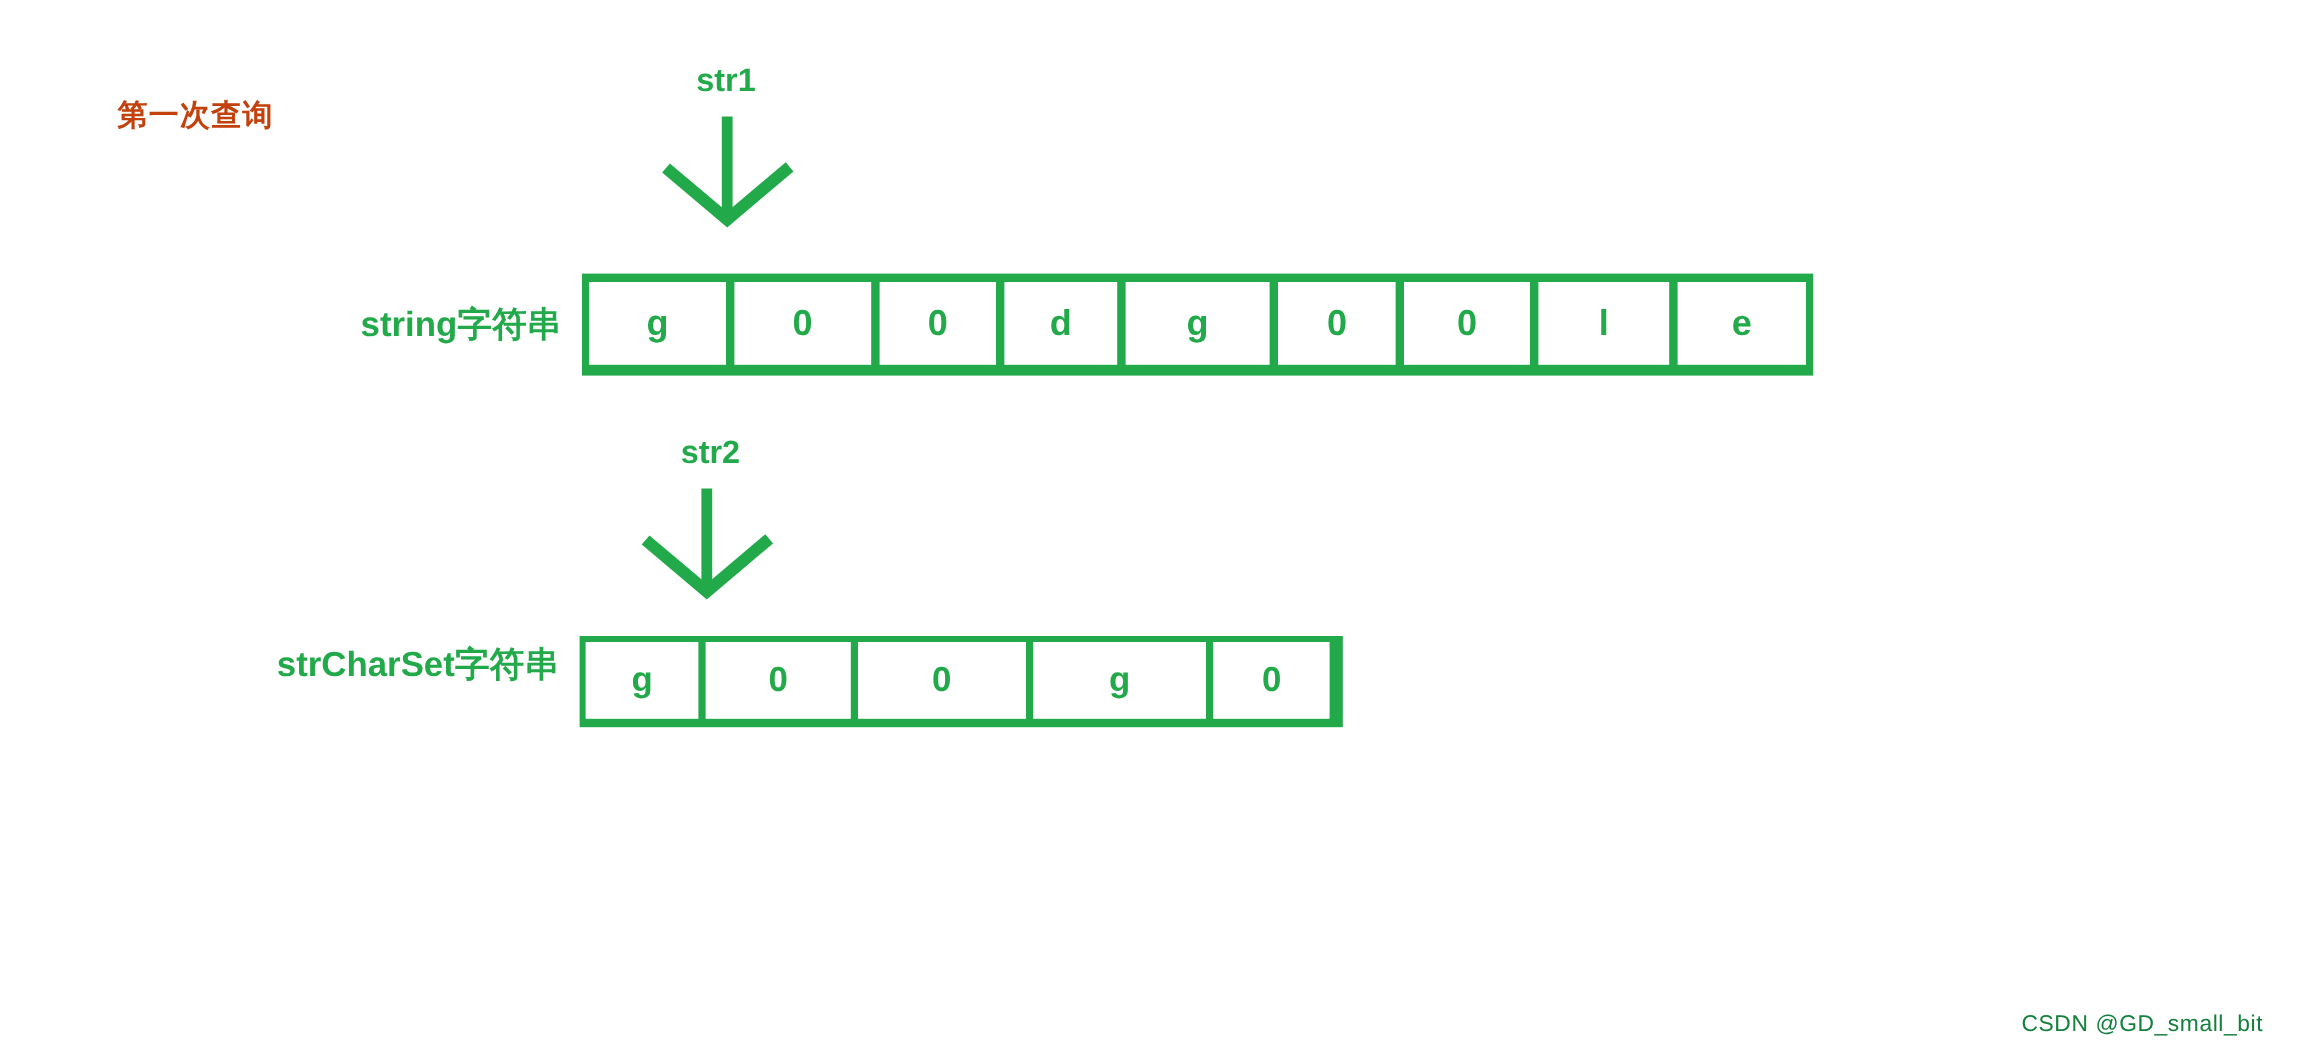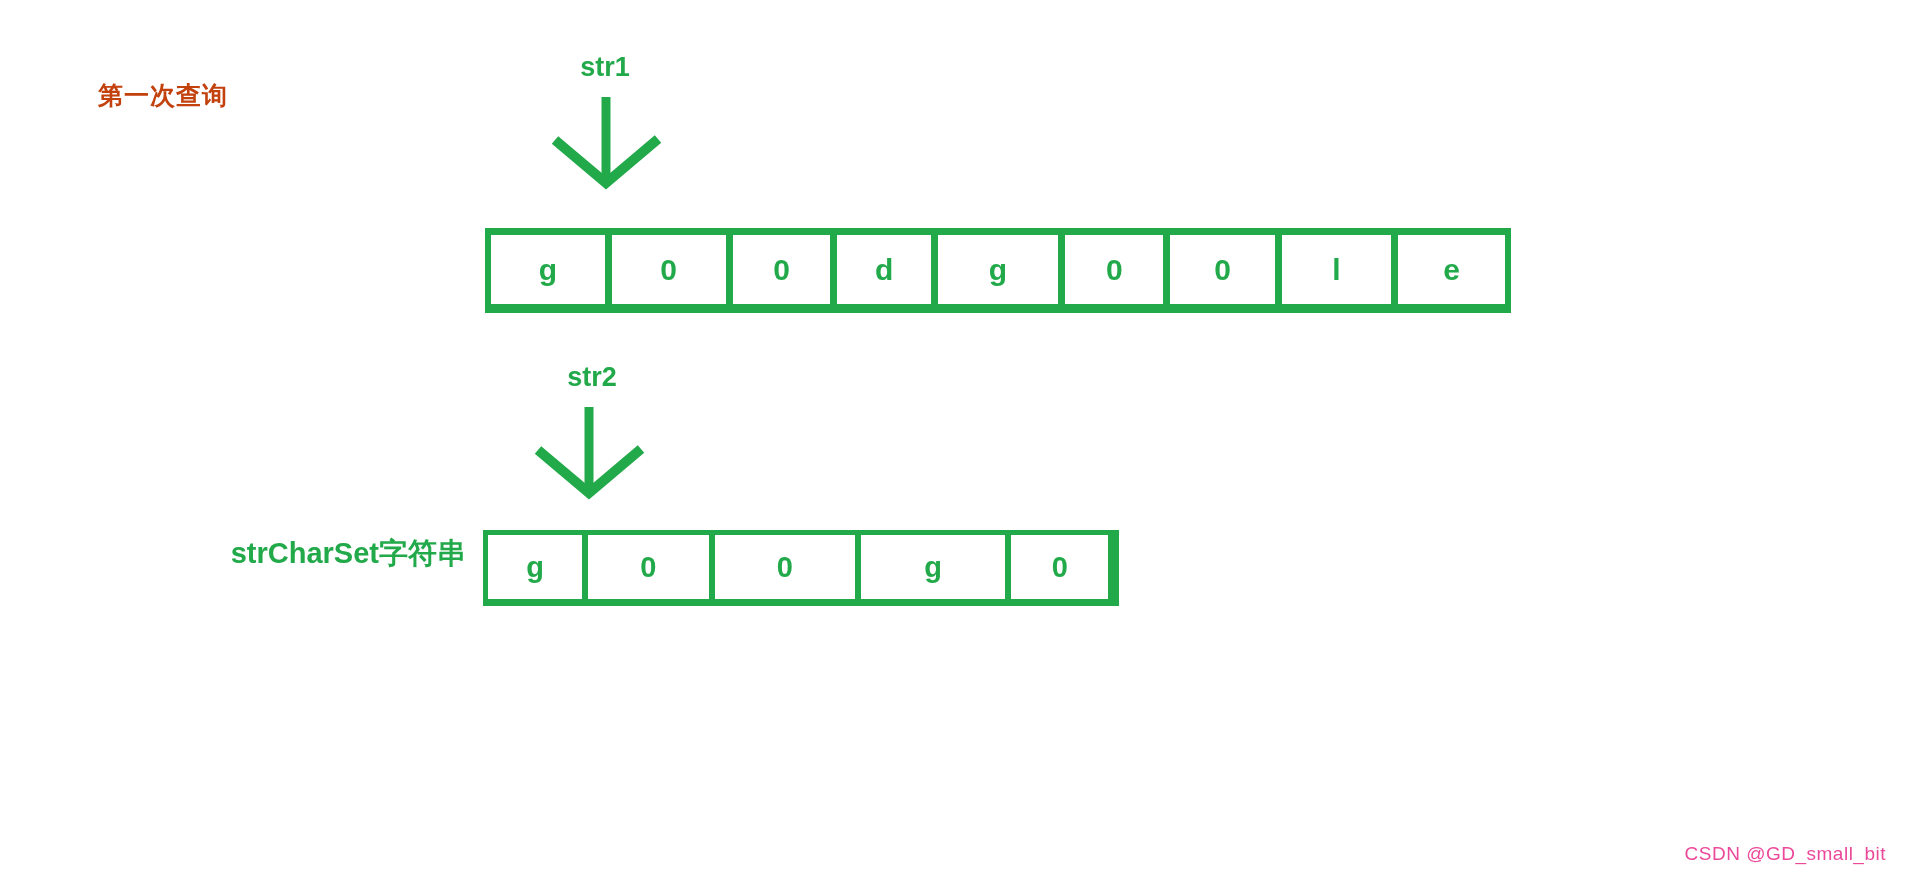--- a/index.html
+++ b/index.html
@@ -88,32 +88,33 @@
   #arrow-str1-svg   { left: 545px; top: 95px; }
   #arrow-str2-label { left: 592px; top: 362px; }
   #arrow-str2-svg   { left: 528px; top: 405px; }
 
   
   #watermark {
     position: absolute;
     right: 28px;
     bottom: 16px;
     font-size: 19px;
-    color: #ec4899;
+    color: #15803d;
     white-space: nowrap;
     letter-spacing: 0.5px;
   }
 </style>
 </head>
 <body>
 
 <div class="canvas">
 
   <div id="section-title">第一次查询</div>
 
+  <div class="row-label" id="label-string">string字符串</div>
 
   <div class="arrow-group">
     <div class="arrow-label" id="arrow-str1-label">str1</div>
     <svg class="arrow-svg" id="arrow-str1-svg" width="124" height="92" viewBox="0 0 124 92">
       <line x1="61" y1="2" x2="61" y2="86" stroke="#22a94a" stroke-width="9" stroke-linecap="butt"></line>
       <path d="M 10 45 L 61 88 L 113 44" fill="none" stroke="#22a94a" stroke-width="10" stroke-linecap="butt" stroke-linejoin="miter"></path>
     </svg>
   </div>
 
   <div class="strip" id="strip-string">

